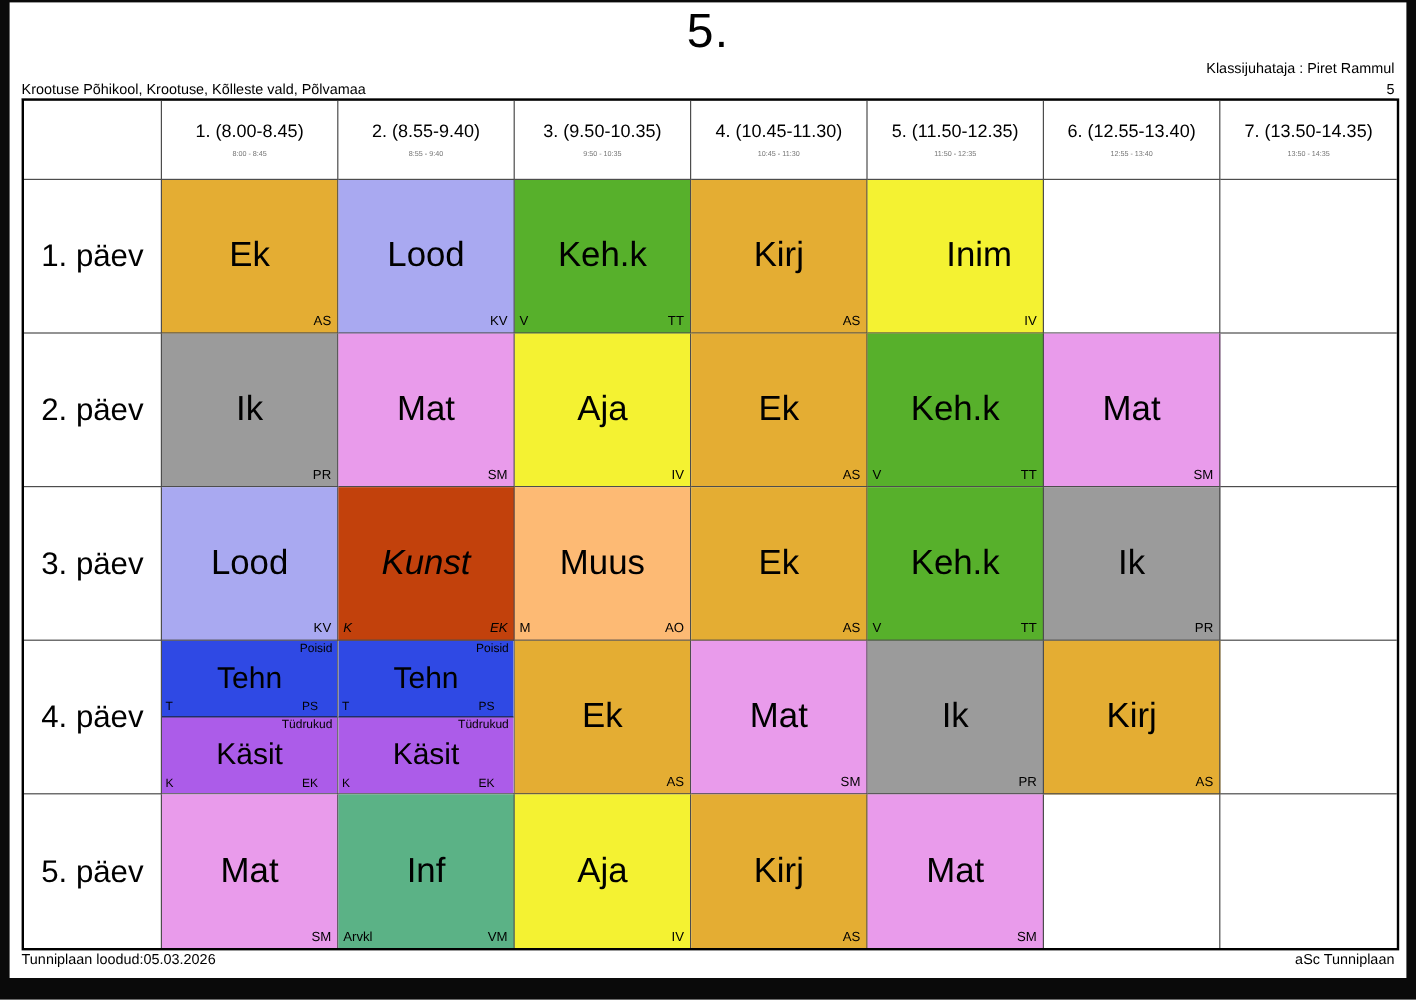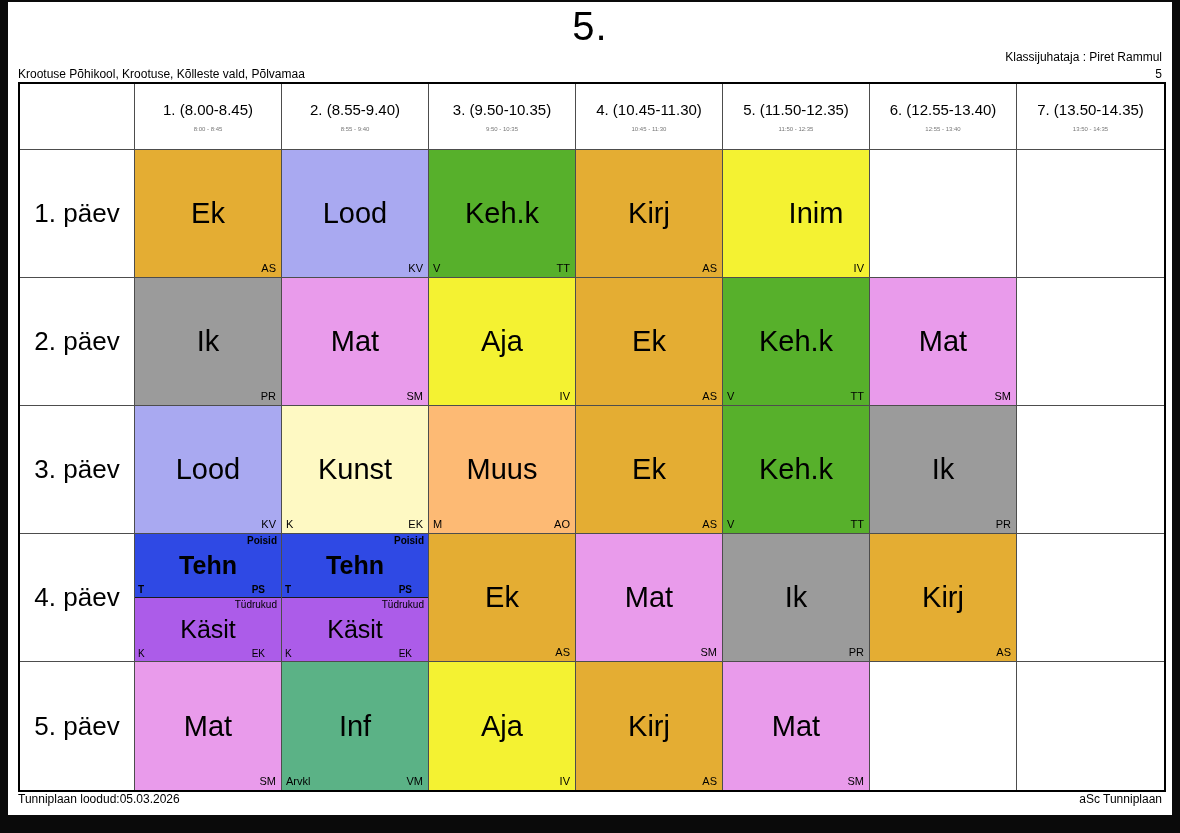--- a/index.html
+++ b/index.html
@@ -40,21 +40,21 @@
   .plabel{font-size:15px;}
   .ptime{font-size:6px;color:#777;margin-top:8px;}
   .daycell{display:flex;align-items:center;justify-content:center;font-size:26px;}
   .cell{display:flex;align-items:center;justify-content:center;}
   .subject{font-size:29px;}
   .code{position:absolute;font-size:11px;}
   .code.bl{left:4px;bottom:3px;}
   .code.br{right:5px;bottom:3px;}
   .split{display:flex;flex-direction:column;align-items:stretch;justify-content:stretch;}
   .half{flex:1 1 50%;position:relative;display:flex;align-items:center;justify-content:center;overflow:hidden;}
-  .half.tophalf{border-bottom:1px solid #1a1a1a;font-weight:bold;}
+  .half.tophalf{border-bottom:1px solid #1a1a1a;}
   .half .subject{font-size:25px;}
   .half .code{font-size:10px;}
   .half .code.bl{left:3px;bottom:2px;}
   .half .code.br{right:16px;bottom:2px;margin-left:43px;}
   .grouplabel{position:absolute;right:4px;top:1px;font-size:10px;}
   .footer{
     position:absolute;left:10px;right:10px;top:790px;
     display:flex;justify-content:space-between;font-size:12px;align-items:flex-end;
   }
 </style>
@@ -154,21 +154,21 @@
         <span class="code br">SM</span>
       </div>
       <div class="gcell cell lastcol"></div>
       <div class="gcell daycell">
         <span class="daytext">3. päev</span>
       </div>
       <div class="gcell cell" style="background: rgb(169, 169, 241);">
         <span class="subject">Lood</span>
         <span class="code br">KV</span>
       </div>
-      <div class="gcell cell" style="background: #fef9c3;">
+      <div class="gcell cell" style="background: #c2410c; font-style: italic;">
         <span class="subject">Kunst</span>
         <span class="code bl">K</span>
         <span class="code br">EK</span>
       </div>
       <div class="gcell cell" style="background: #fdba74;">
         <span class="subject">Muus</span>
         <span class="code bl">M</span>
         <span class="code br">AO</span>
       </div>
       <div class="gcell cell" style="background: rgb(228, 173, 51);">

